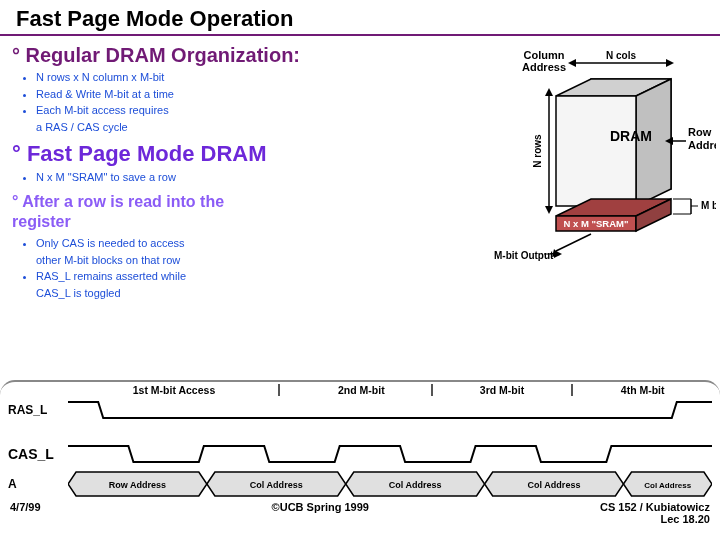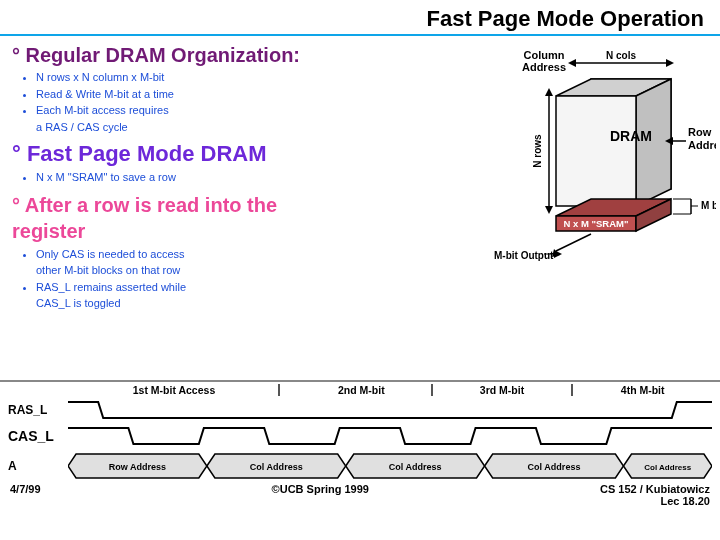--- a/index.html
+++ b/index.html
@@ -8,22 +8,21 @@
       height: 540px;
       background: #fff;
       font-family: Arial, sans-serif;
       overflow: hidden;
       position: relative;
     }
 
     
     .header {
       padding: 6px 16px 2px 16px;
-      border-bottom: 2px solid #0ea5e9;
-      text-align: right;
+      border-bottom: 2px solid #701a75;
     }
     .header h1 {
       font-size: 22px;
       font-weight: bold;
       color: #000;
     }
 
     
     .main {
       display: flex;
@@ -61,23 +60,23 @@
     }
 
     .section-title-lg {
       font-size: 22px;
       font-weight: bold;
       color: #6d28d9;
       margin-top: 4px;
     }
 
     .section-title-xl {
-      font-size: 20px;
-      font-weight: bold;
-      color: #ec4899;
+      font-size: 16px;
+      font-weight: bold;
+      color: #8b5cf6;
       margin-top: 6px;
       line-height: 1.3;
     }
 
     
     .right-panel {
       flex: 1;
       position: relative;
       padding-top: 20px;
     }
@@ -169,30 +168,30 @@
       <polygon points="118,208 124,214 116,216" fill="#000"></polygon>
       <text x="58" y="218" font-size="10" font-weight="bold">M-bit Output</text>
       <line x1="108" y1="213" x2="118" y2="213" stroke="#000" stroke-width="1"></line>
       <polygon points="118,209 118,217 126,213" fill="#000"></polygon>
 
     </svg>
   </div>
 
 </div>
 
-<div style="position:absolute; bottom:0; left:0; right:0; height:160px; background:#fff; border-top:2px solid #888; padding: 2px 8px 12px 8px;">
+<div style="position:absolute; bottom:0; left:0; right:0; height:160px; background:#fff; border-top:2px solid #888; padding: 2px 8px 12px 8px; border-radius: 15px;">
 
   <div style="display:flex; margin-left:62px; font-size:10.5px; font-weight:bold; margin-bottom:1px;">
     <div style="flex:1.5; text-align:center; border-right:2px solid #555;">1st M-bit Access</div>
     <div style="flex:1; text-align:center; border-right:2px solid #555;margin-left:12px;">2nd M-bit</div>
     <div style="flex:1; text-align:center; border-right:2px solid #555;">3rd M-bit</div>
     <div style="flex:1; text-align:center;">4th M-bit</div>
   </div>
 
-  <div style="display:flex; align-items:center; height:26px; margin-bottom:0;">
+  <div style="display:flex; align-items:center; height:26px; margin-bottom:18px;">
     <div style="width:60px; font-size:12px; font-weight:bold;">RAS_L</div>
     <div style="flex:1; position:relative; height:20px;">
       <svg width="100%" height="20" viewBox="0 0 640 20" preserveAspectRatio="none">
 
         <polyline points="0,2 30,2 35,18 600,18 605,2 640,2" fill="none" stroke="#000" stroke-width="2"></polyline>
       </svg>
     </div>
   </div>
 
   <div style="display:flex; align-items:center; height:26px; margin-bottom:2px;">

